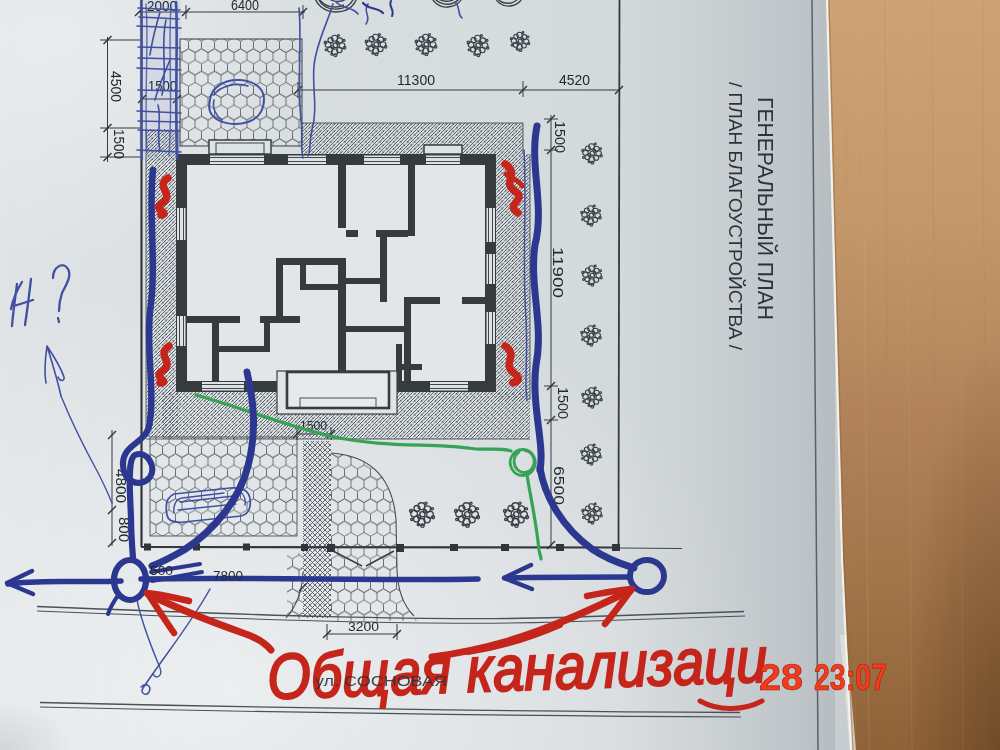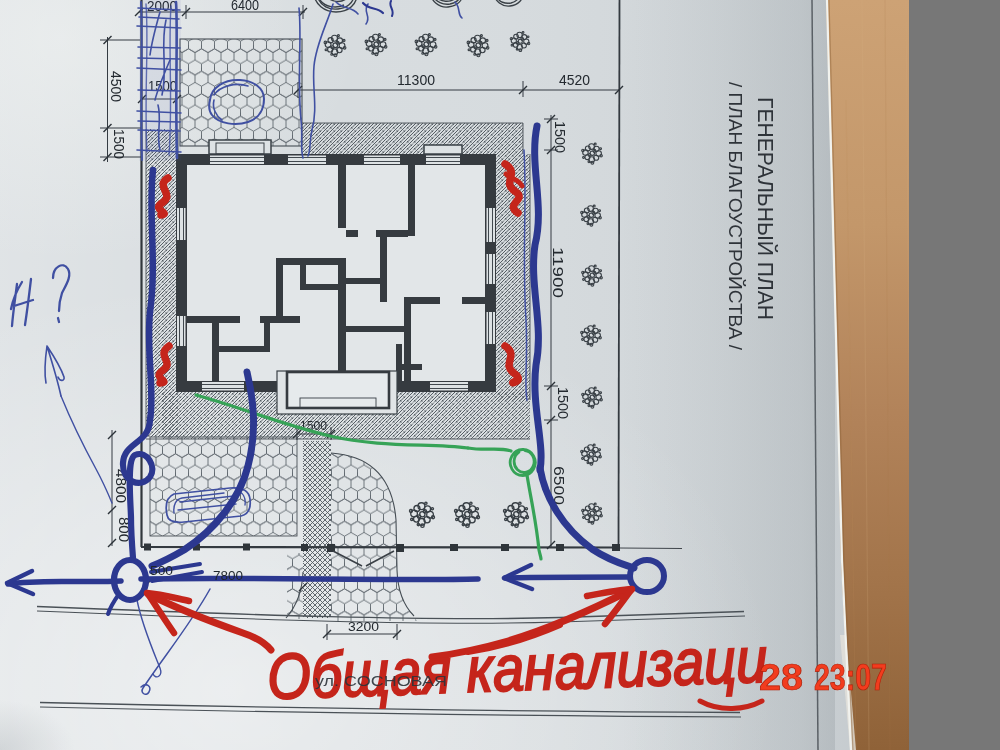--- a/index.html
+++ b/index.html
@@ -1,16 +1,16 @@
 <!DOCTYPE html>
 <html><head>
 <meta charset="utf-8">
 <style>
 html,body{margin:0;padding:0;background:#777;}
-#wrap{width:909px;height:750px;overflow:hidden;position:relative;}
+#wrap{width:1000px;height:750px;overflow:hidden;position:relative;}
 svg{display:block;}
 text{font-family:"Liberation Sans",sans-serif;}
 </style>
 </head>
 <body>
 <div id="wrap">
 <svg width="1000" height="750" viewBox="0 0 1000 750">
 <defs>
 <pattern id="hx" width="13" height="22.5" patternUnits="userSpaceOnUse">
   <g fill="none" stroke="#61696f" stroke-width="0.9">

